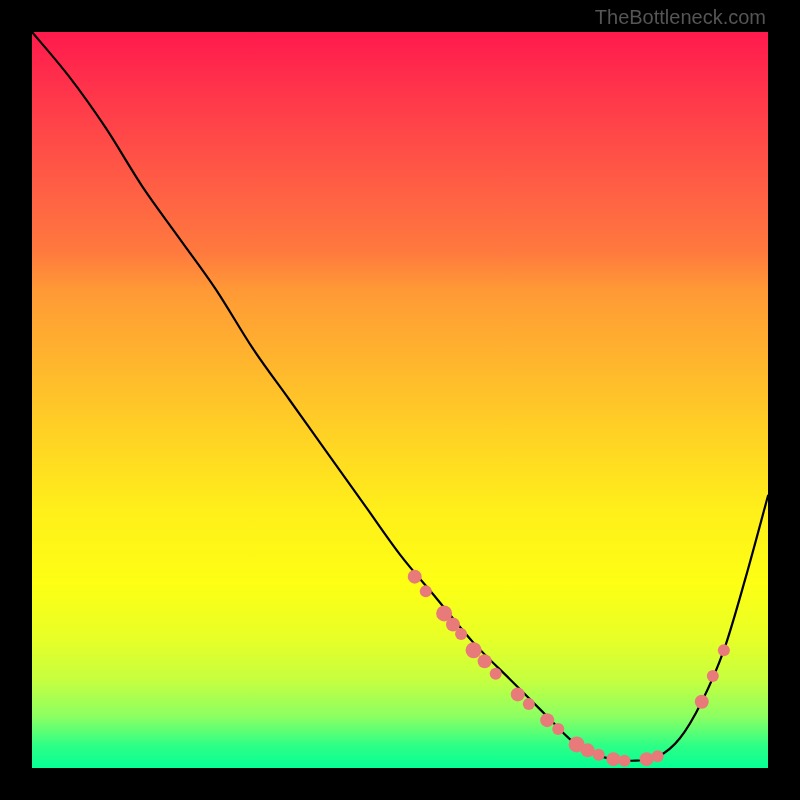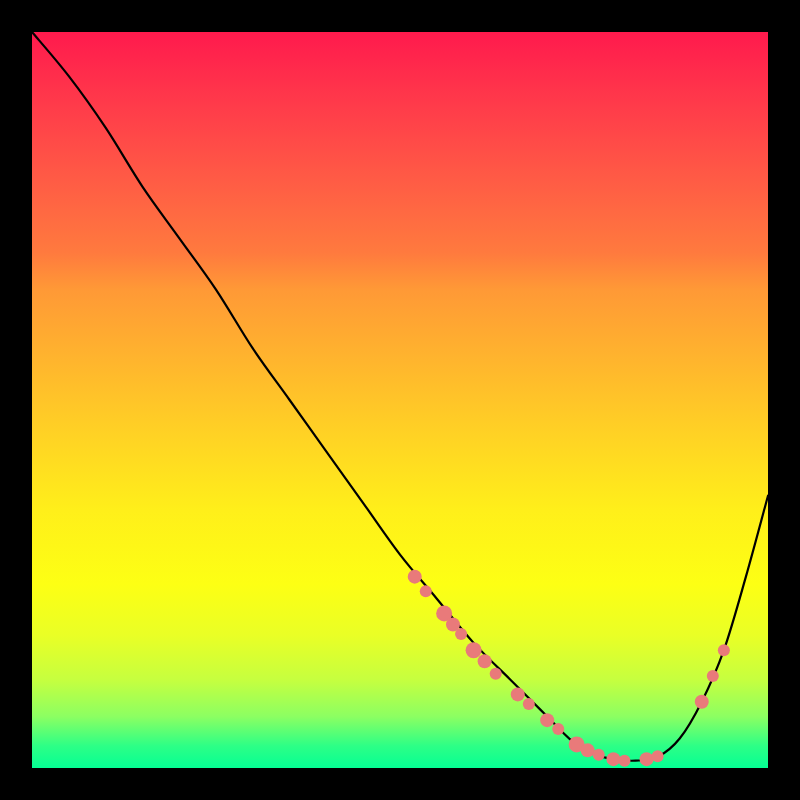--- a/index.html
+++ b/index.html
@@ -44,20 +44,21 @@
     width: 736px;
     height: 736px;
     overflow: visible;
   }
 </style>
 </head>
 <body>
 <div class="container">
   <div class="plot-area"></div>
 
+  <div class="attribution">TheBottleneck.com</div>
 
   <svg class="curve" viewBox="0 0 736 736" preserveAspectRatio="none">
     <path id="curve-path" fill="none" stroke="#000000" stroke-width="2.2" stroke-linejoin="round" stroke-linecap="round" d="M 0.00 0.00 C 6.13 7.36, 24.53 28.21, 36.80 44.16 C 49.07 60.11, 61.33 77.28, 73.60 95.68 C 85.87 114.08, 98.13 136.16, 110.40 154.56 C 122.67 172.96, 134.93 188.91, 147.20 206.08 C 159.47 223.25, 171.73 239.20, 184.00 257.60 C 196.27 276.00, 208.53 298.08, 220.80 316.48 C 233.07 334.88, 245.33 350.83, 257.60 368.00 C 269.87 385.17, 282.13 402.35, 294.40 419.52 C 306.67 436.69, 318.93 453.87, 331.20 471.04 C 343.47 488.21, 355.73 506.61, 368.00 522.56 C 380.27 538.51, 392.53 552.00, 404.80 566.72 C 417.07 581.44, 429.33 597.39, 441.60 610.88 C 453.87 624.37, 468.59 637.87, 478.40 647.68 C 488.21 657.49, 494.35 663.63, 500.48 669.76 C 506.61 675.89, 509.07 678.35, 515.20 684.48 C 521.33 690.61, 529.92 700.43, 537.28 706.56 C 544.64 712.69, 552.00 717.85, 559.36 721.28 C 566.72 724.71, 574.08 725.94, 581.44 727.17 C 588.80 728.39, 596.16 729.01, 603.52 728.64 C 610.88 728.27, 618.24 728.64, 625.60 724.96 C 632.96 721.28, 640.32 715.76, 647.68 706.56 C 655.04 697.36, 662.40 684.48, 669.76 669.76 C 677.12 655.04, 684.48 639.09, 691.84 618.24 C 699.20 597.39, 706.56 570.40, 713.92 544.64 C 721.28 518.88, 732.32 477.17, 736.00 463.68"></path>
     <g id="dots">
         <circle cx="382.72" cy="544.64" r="7" fill="#e97a7a" stroke="#d46262" stroke-width="0"></circle>
         <circle cx="393.76" cy="559.36" r="6" fill="#e97a7a" stroke="#d46262" stroke-width="0"></circle>
         <circle cx="412.16" cy="581.44" r="8" fill="#e97a7a" stroke="#d46262" stroke-width="0"></circle>
         <circle cx="420.99" cy="592.48" r="7" fill="#e97a7a" stroke="#d46262" stroke-width="0"></circle>
         <circle cx="429.09" cy="602.05" r="6" fill="#e97a7a" stroke="#d46262" stroke-width="0"></circle>
         <circle cx="441.60" cy="618.24" r="8" fill="#e97a7a" stroke="#d46262" stroke-width="0"></circle>

